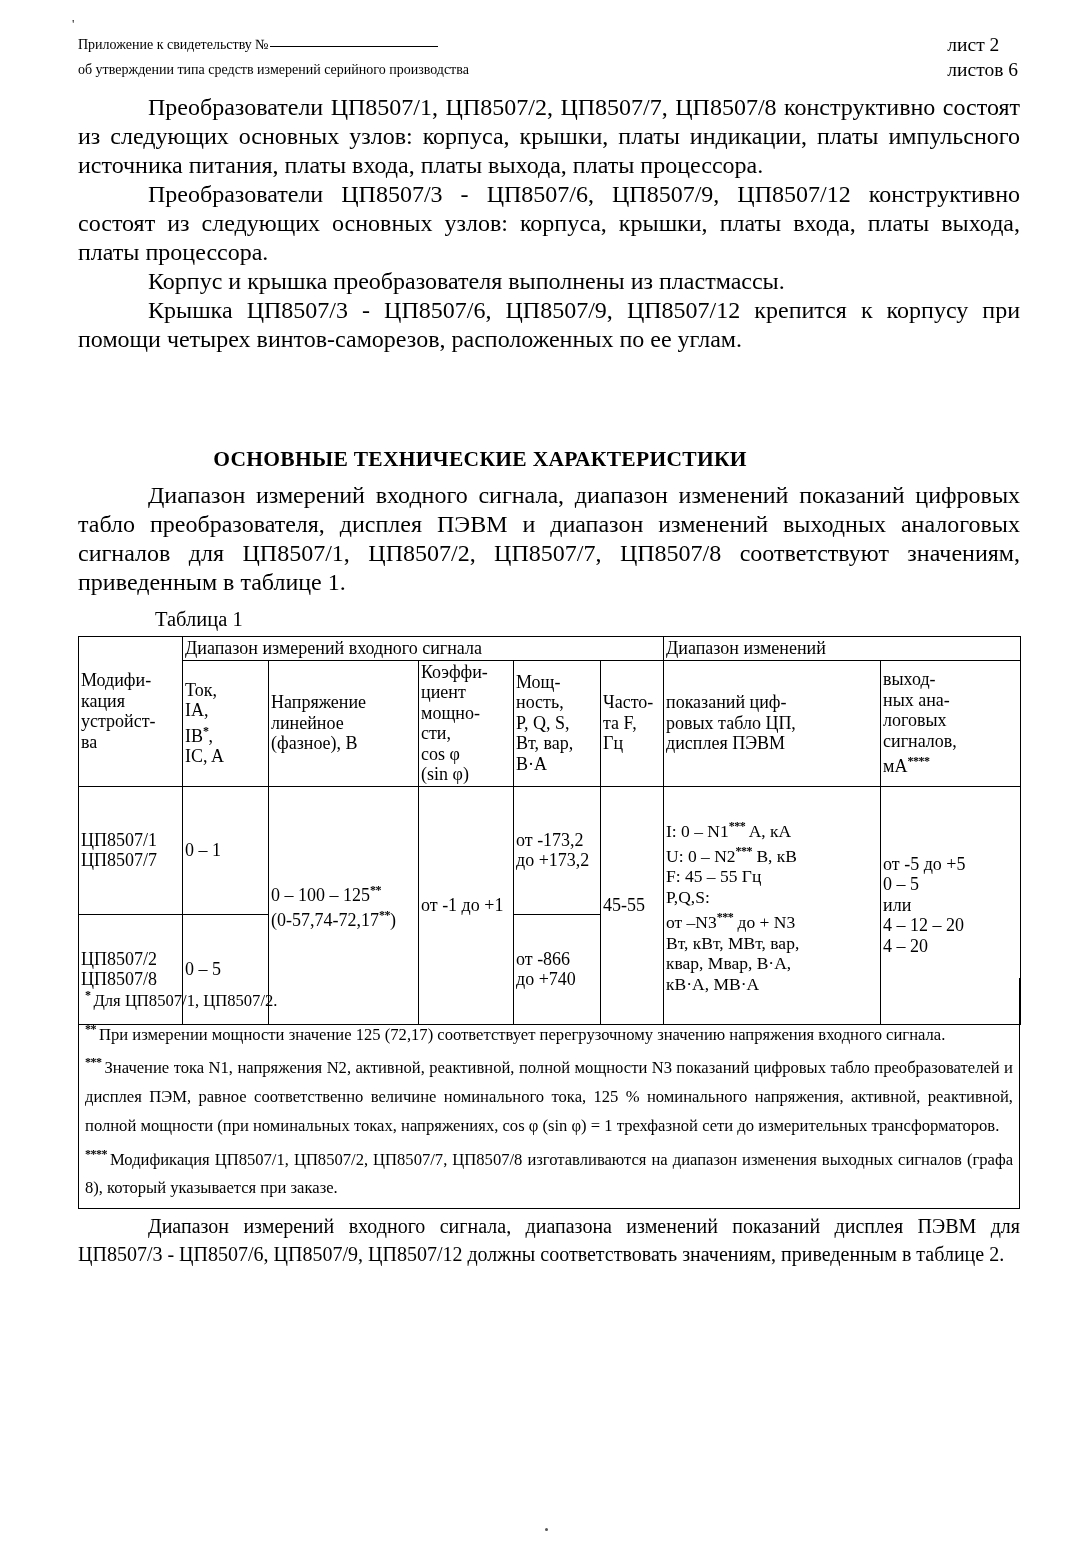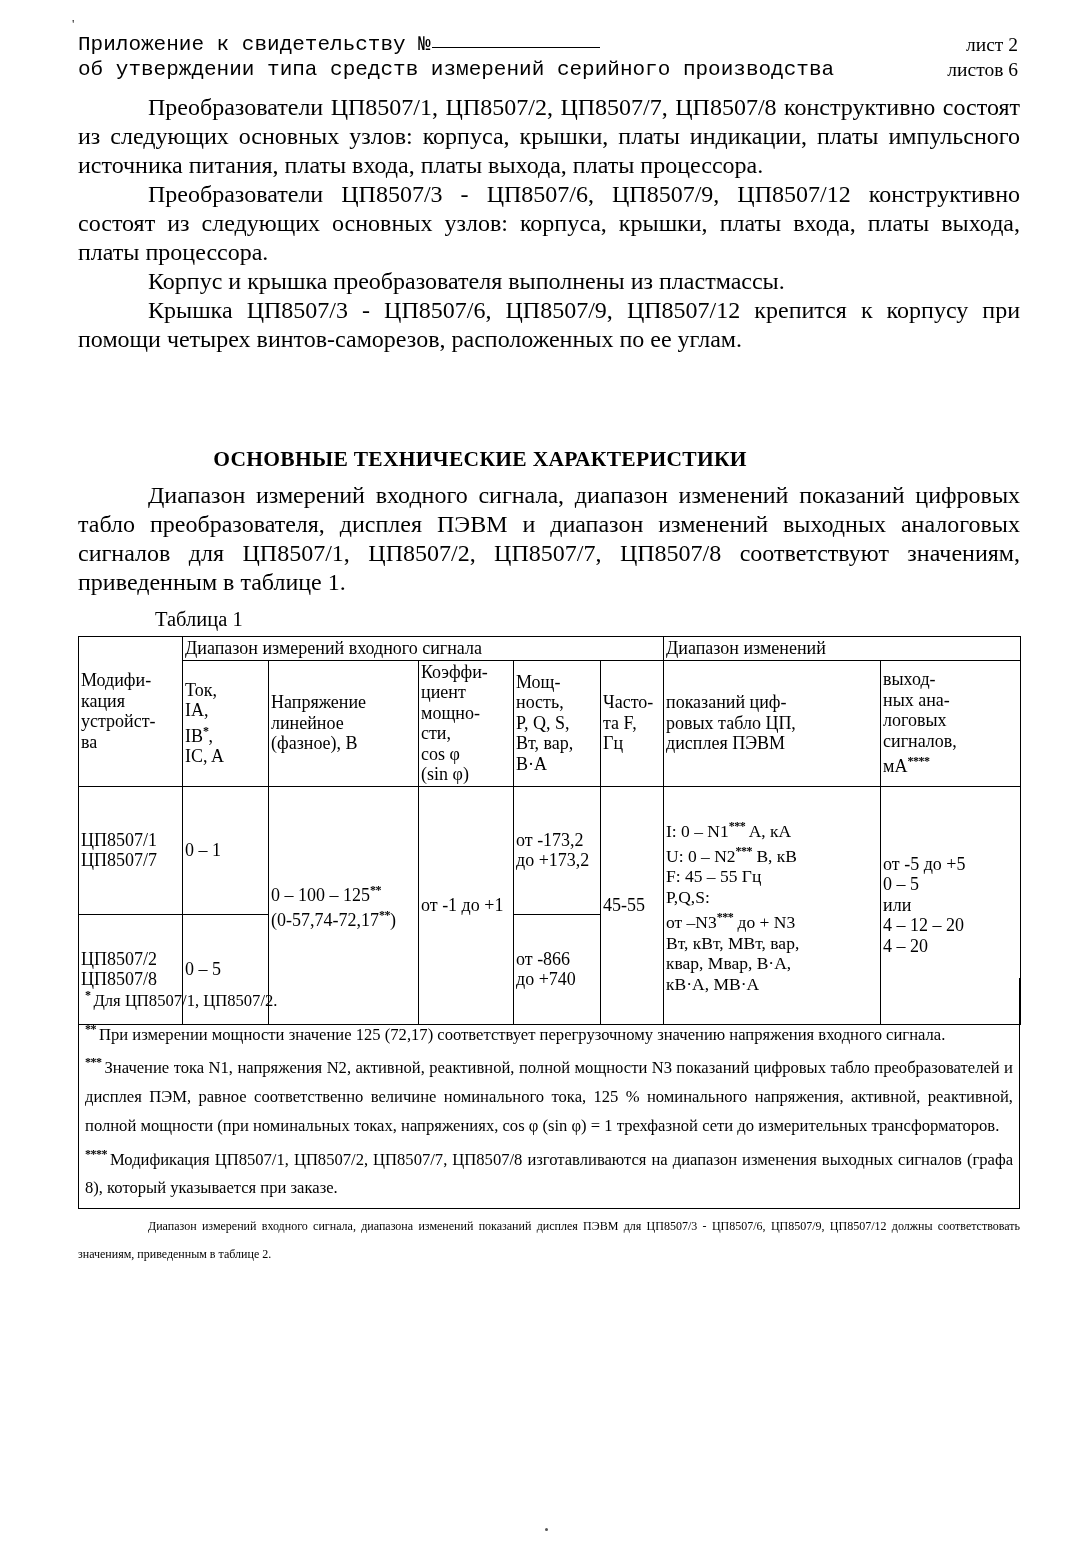--- a/index.html
+++ b/index.html
@@ -24,26 +24,26 @@
   
   .doc-header {
     position: absolute;
     left: 78px;
     top: 32px;
     width: 940px;
     display: flex;
     justify-content: space-between;
     align-items: flex-start;
   }
-  .hdr-left { font-size: 21px; line-height: 25px; font-family: Liberation Mono, monospace; }
+  .hdr-left { font-size: 14px; line-height: 25px; }
   .hdr-left .line1 { white-space: nowrap; }
   .hdr-right {
     font-size: 19.5px;
     line-height: 25px;
-    text-align: right;
+    text-align: left;
     padding-top: 0px;
     white-space: nowrap;
     font-family: Liberation Serif, serif;
   }
   .blank-rule {
     display: inline-block;
     width: 168px;
     border-bottom: 1.6px solid #000;
     vertical-align: 2px;
     margin-left: 1px;
@@ -150,21 +150,21 @@
     letter-spacing: -0.5px;
     margin-right: 3px;
   }
   
   .closing-block {
     position: absolute;
     left: 78px;
     top: 1212px;
     width: 942px;
   }
-  .closing-block p.para { font-size: 12px; line-height: 28px; }
+  .closing-block p.para { font-size: 20px; line-height: 28px; }
   .footer-dot {
     position: absolute;
     left: 545px;
     top: 1528px;
     width: 3px; height: 3px;
     background: #555;
     border-radius: 50%;
   }
 </style>
 </head>

